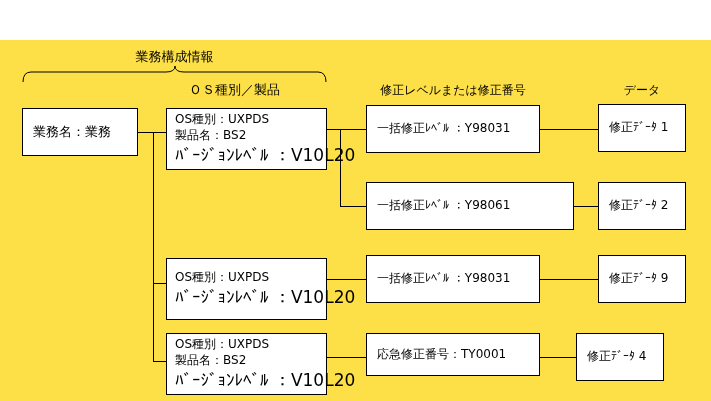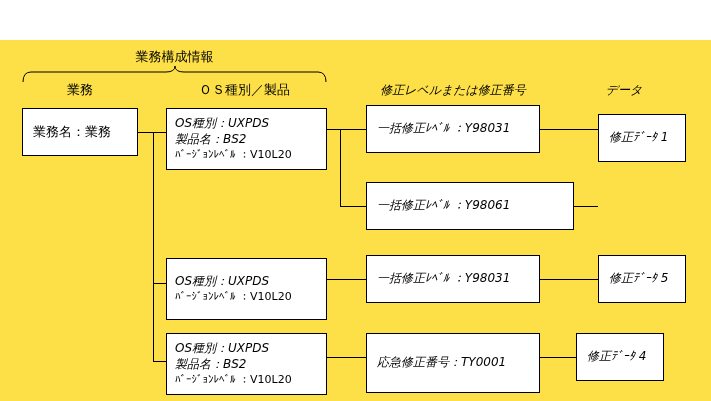--- a/index.html
+++ b/index.html
@@ -43,38 +43,37 @@
     position: absolute;
     background: #000000;
   }
   .h { height: 1px; }
   .v { width: 1px; }
   svg.brace {
     position: absolute;
     overflow: visible;
   }
   .t13 { font-size: 13px; }
-  .t12 { font-size: 12px; font-style: italic; }
-  .t11 { font-size: 11px; }
+  .t12 { font-size: 12px; }
+  .t11 { font-size: 17px; }
 </style>
 </head>
 <body>
 
 <div id="canvas">
 
   <div class="hdr t13" style="left:22px; top:8px; width:305px;">業務構成情報</div>
 
   <svg class="brace" width="306" height="16" style="left:22px; top:28px;">
     <path d="M 1,14 Q 1,4 9,4 L 144,4 Q 153,4 153,-2 Q 153,4 162,4 L 296,4 Q 304,4 304,14" fill="none" stroke="#000000" stroke-width="1"></path>
   </svg>
 
-  <div class="hdr t13" style="left:22px; top:41px; width:116px;">業務</div>
-  <div class="hdr t13" style="left:164px; top:41px; width:161px;">ＯＳ種別／製品</div>
+  <div class="hdr t13" style="left:154px; top:41px; width:161px;">ＯＳ種別／製品</div>
   <div class="hdr t12" style="left:360px; top:42px; width:186px;">修正レベルまたは修正番号</div>
-  <div class="hdr t12" style="left:580px; top:42px; width:88px;">データ</div>
+  <div class="hdr t12" style="left:598px; top:42px; width:88px;">データ</div>
 
   <div class="conn h" style="left:138px; top:92px; width:16px;"></div>
 
   <div class="conn v" style="left:153px; top:92px; height:229px;"></div>
 
   <div class="conn h" style="left:153px; top:92px; width:14px;"></div>
   <div class="conn h" style="left:153px; top:243px; width:14px;"></div>
   <div class="conn h" style="left:153px; top:321px; width:14px;"></div>
 
   <div class="conn h" style="left:327px; top:89px; width:14px;"></div>
@@ -114,27 +113,30 @@
 
   <div class="box single" style="left:366px; top:65px; width:174px; height:48px;">
     <div class="line t12">一括修正ﾚﾍﾞﾙ ：Y98031</div>
   </div>
   <div class="box single" style="left:366px; top:142px; width:208px; height:48px;">
     <div class="line t12">一括修正ﾚﾍﾞﾙ ：Y98061</div>
   </div>
   <div class="box single" style="left:366px; top:215px; width:174px; height:48px;">
     <div class="line t12">一括修正ﾚﾍﾞﾙ ：Y98031</div>
   </div>
-  <div class="box single" style="left:366px; top:293px; width:174px; height:60px;">
+  <div class="box single" style="left:366px; top:293px; width:174px; height:43px;">
     <div class="line t12">応急修正番号：TY0001</div>
   </div>
 
-  <div class="box single" style="left:598px; top:74px; width:88px; height:48px;">
+  <div class="box single" style="left:598px; top:64px; width:88px; height:48px;">
     <div class="line t12">修正ﾃﾞｰﾀ 1</div>
   </div>
+  <div class="box single" style="left:598px; top:142px; width:88px; height:48px;">
+    <div class="line t12">修正ﾃﾞｰﾀ 2</div>
+  </div>
   <div class="box single" style="left:598px; top:215px; width:88px; height:48px;">
-    <div class="line t12">修正ﾃﾞｰﾀ 5</div>
+    <div class="line t12">修正ﾃﾞｰﾀ 9</div>
   </div>
   <div class="box single" style="left:576px; top:293px; width:88px; height:48px;">
     <div class="line t12">修正ﾃﾞｰﾀ 4</div>
   </div>
 
 </div>
 
 </body></html>

